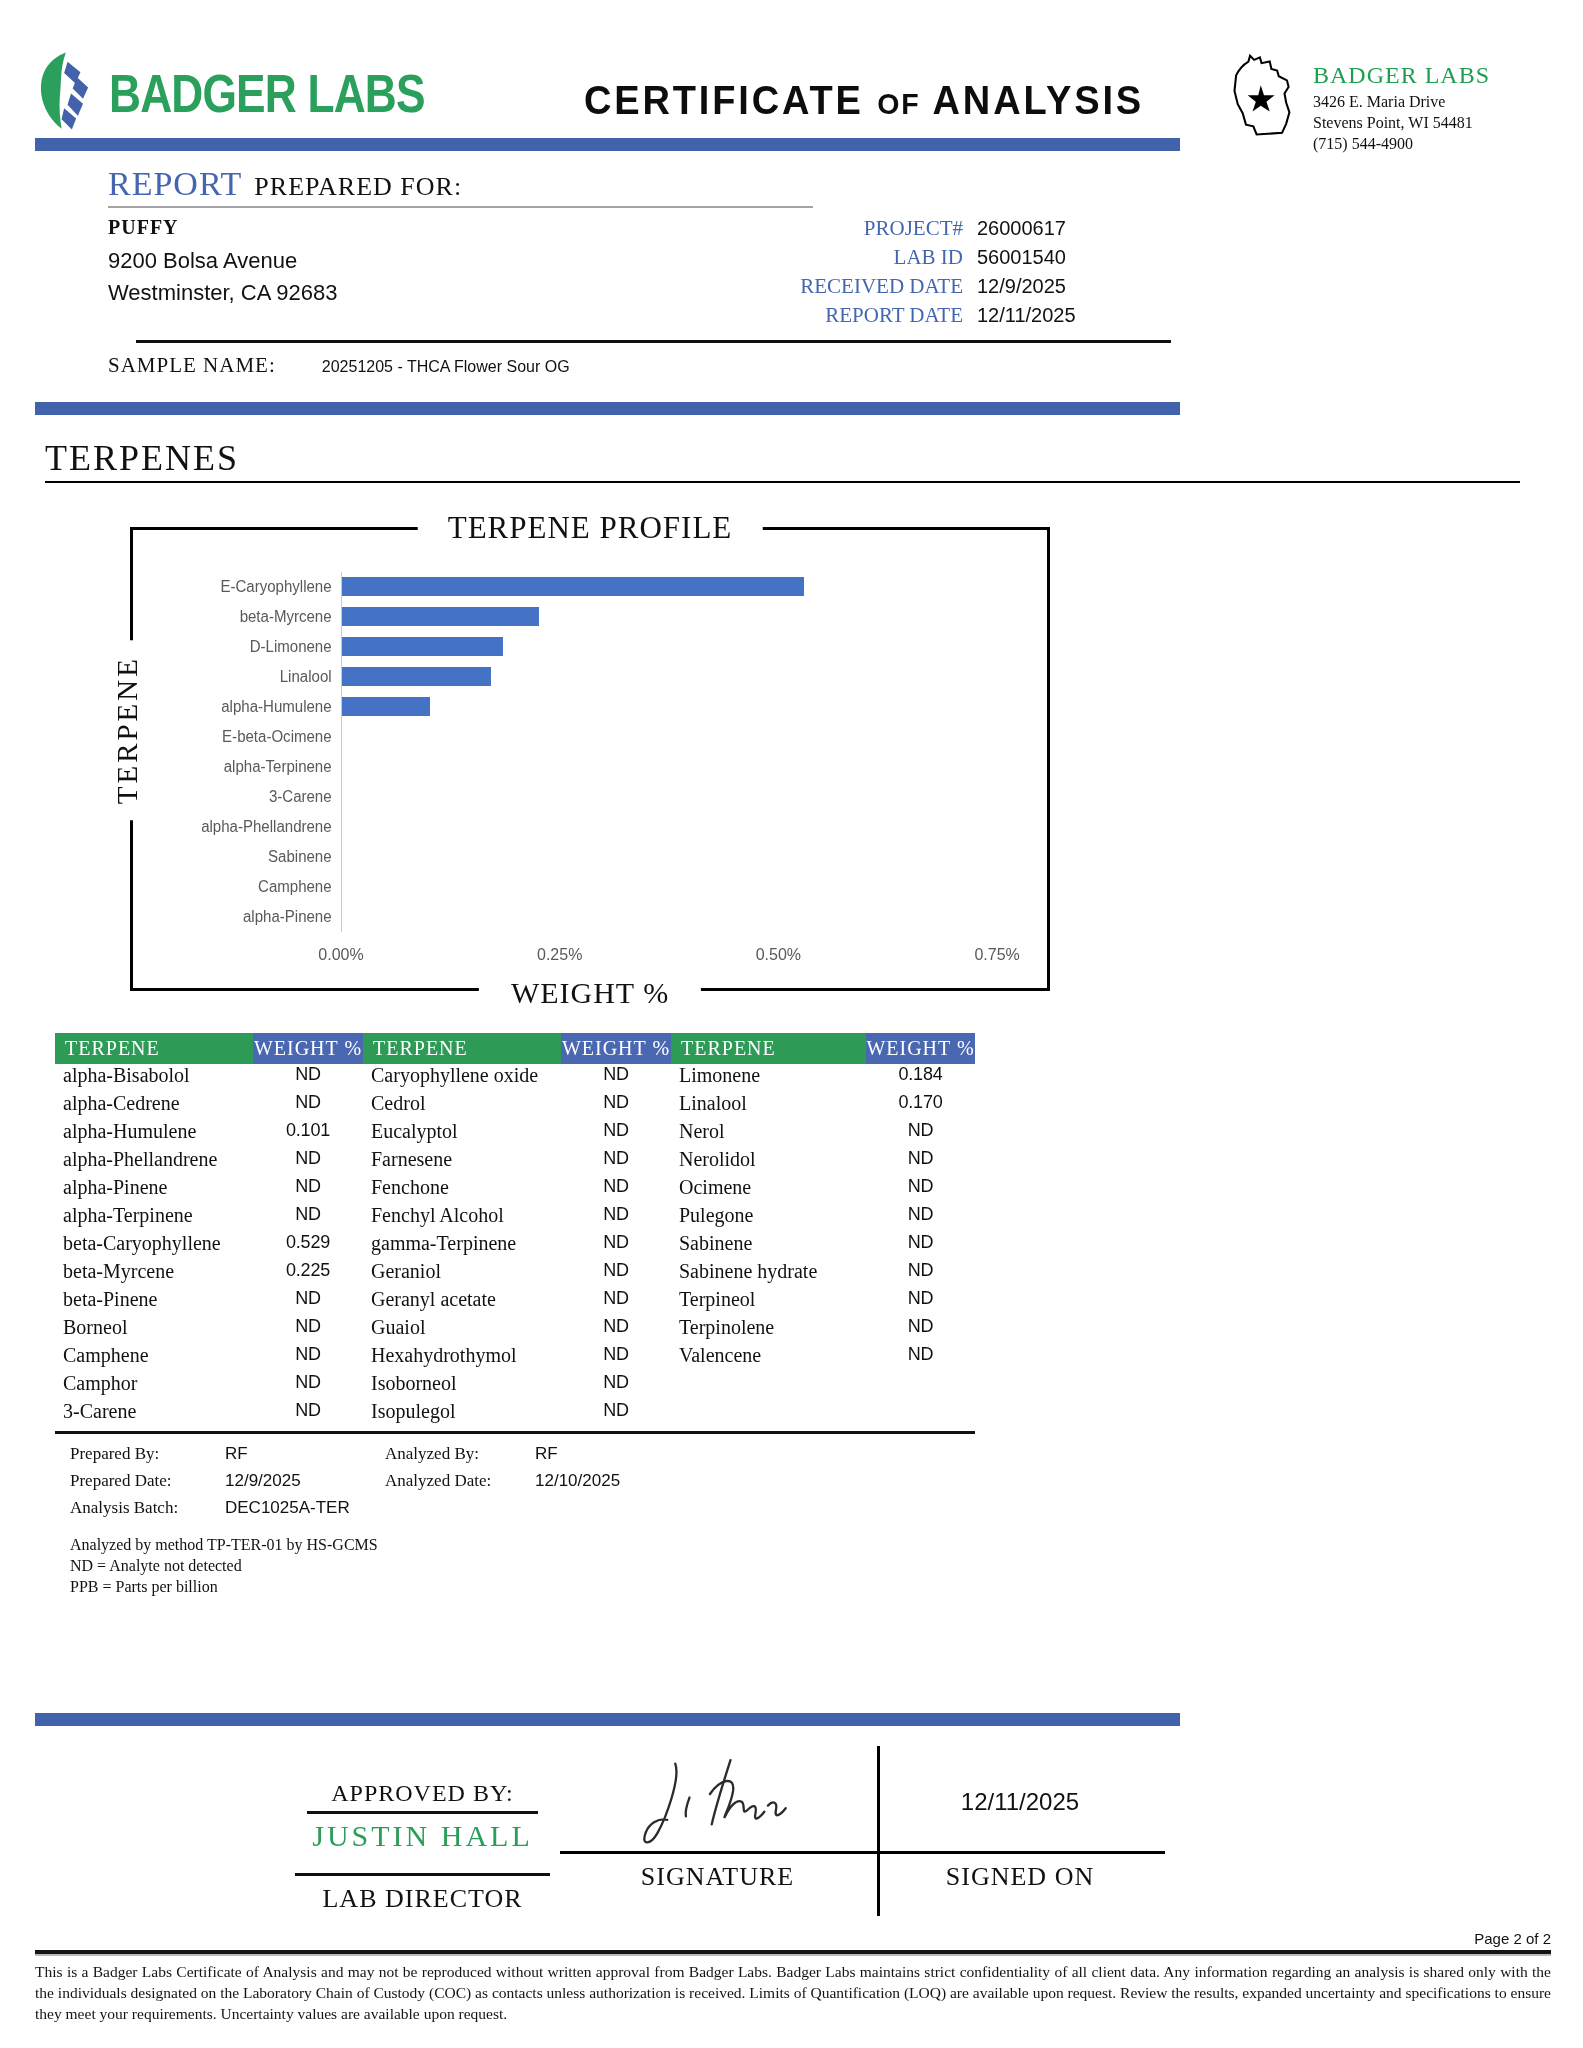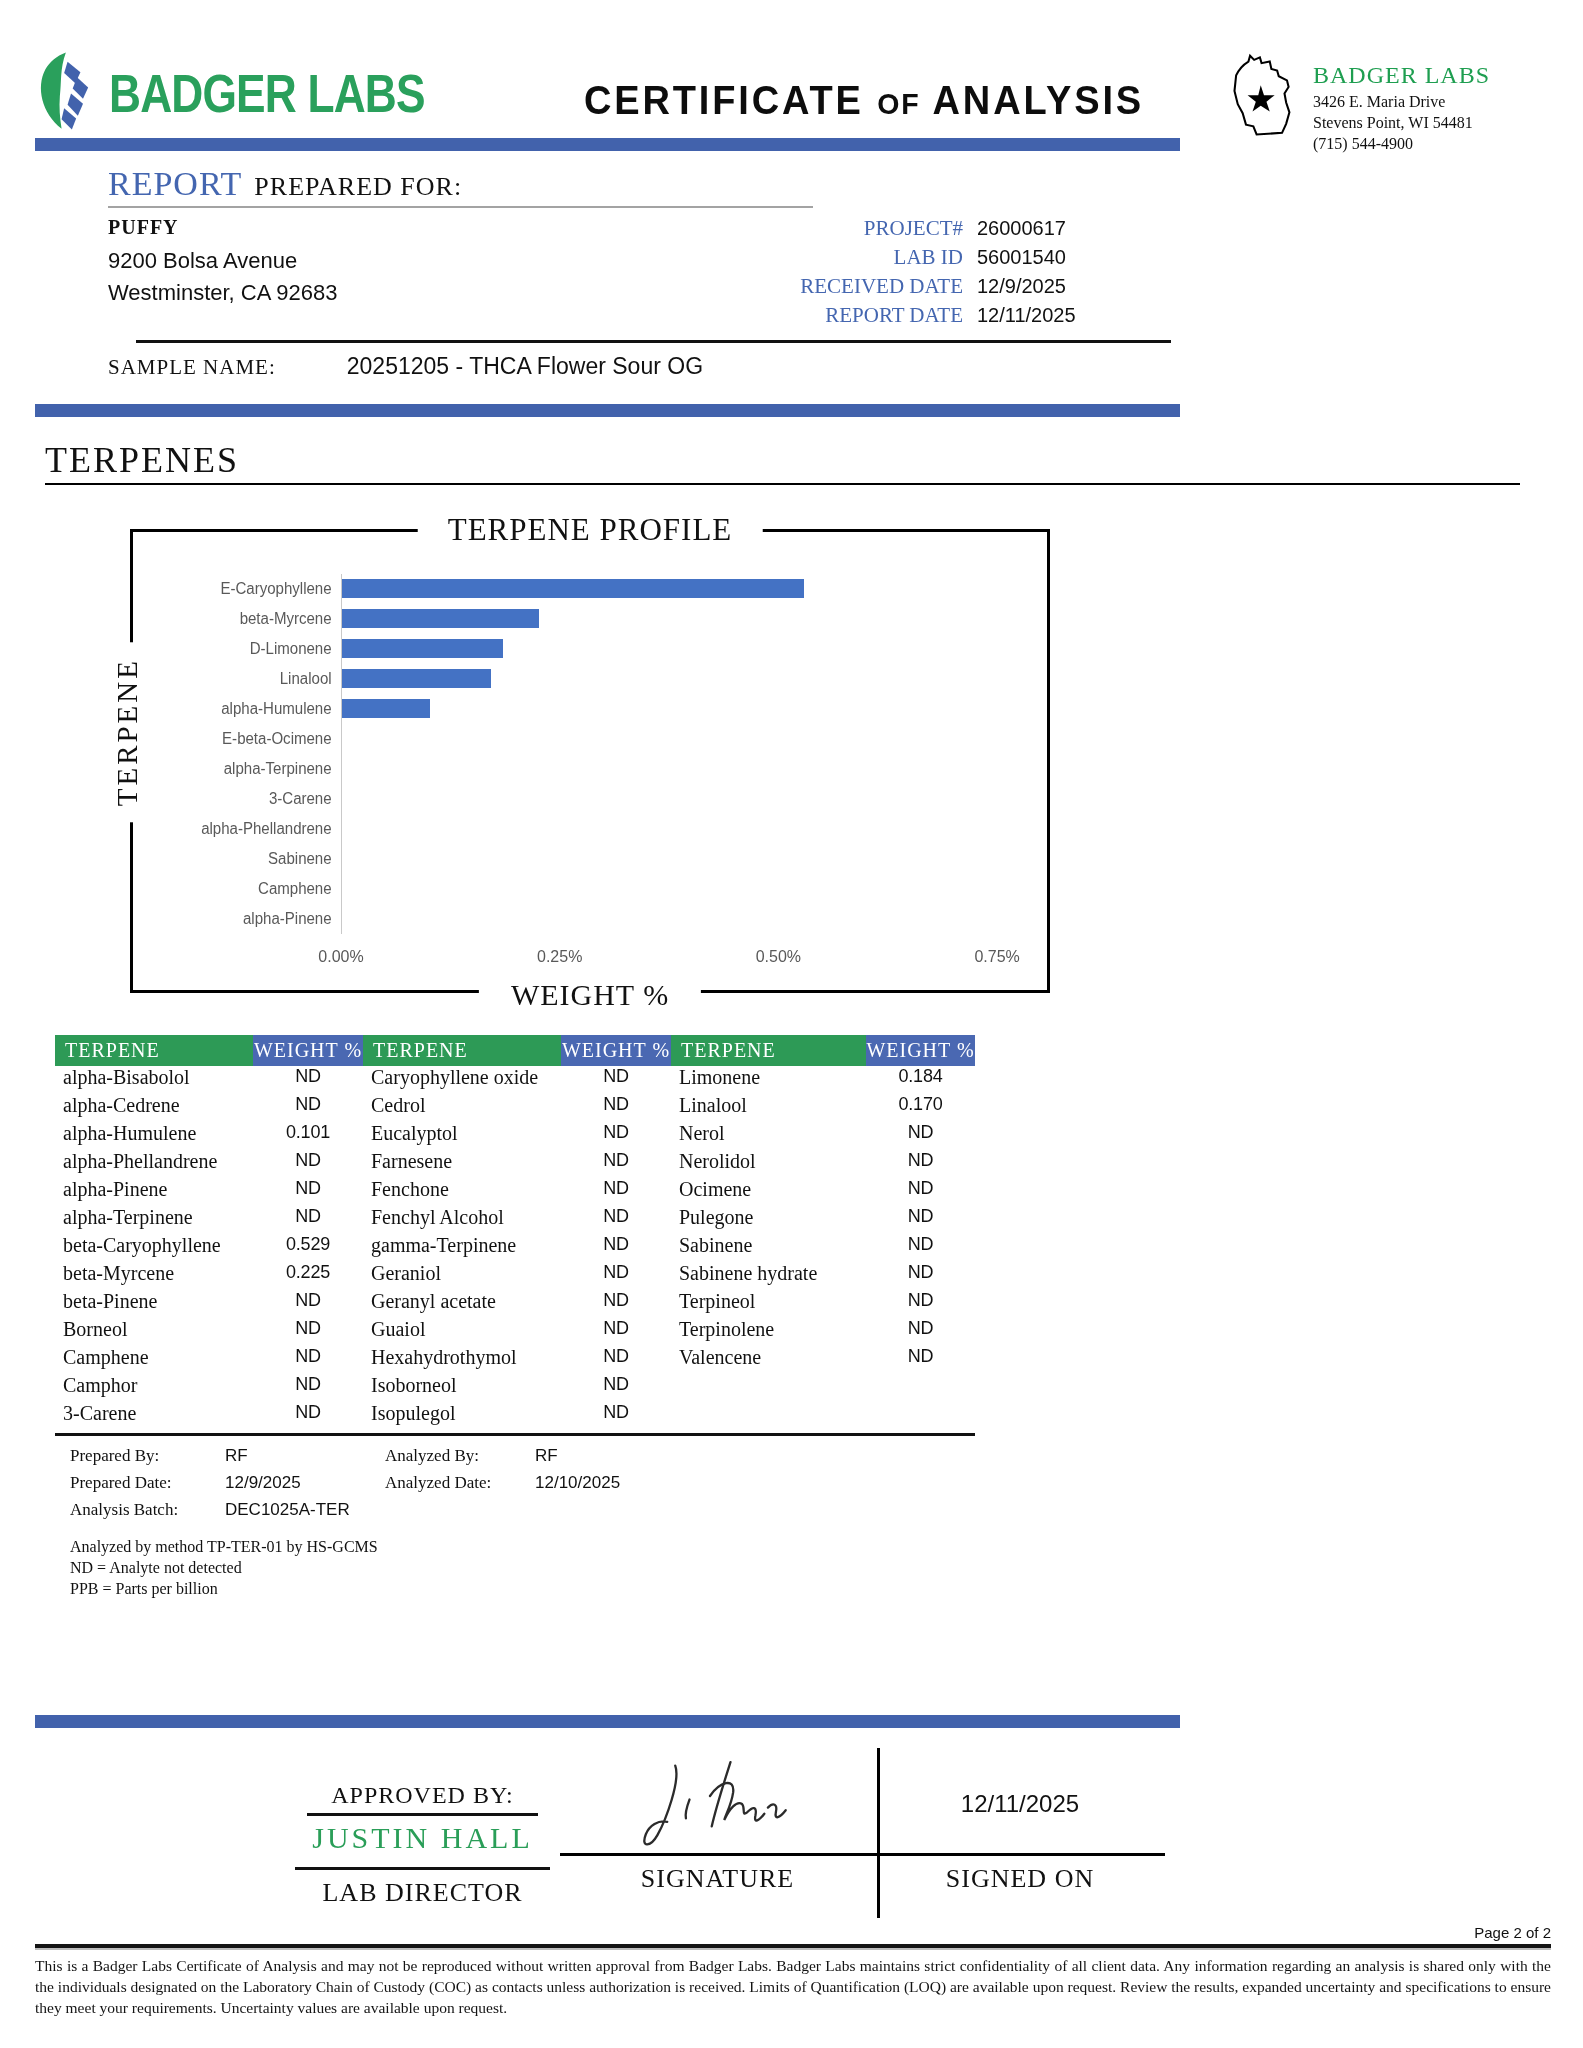--- a/index.html
+++ b/index.html
@@ -36,21 +36,21 @@
   .client-block { width:555px; }
   .client-name { font-weight:bold; font-size:20px; letter-spacing:1px; }
   .client-addr { font-size:22px; line-height:1.45; margin-top:6px; }
   .meta-block { width:505px; }
   .meta-row { display:flex; height:29px; align-items:baseline; }
   .meta-label { width:300px; text-align:right; color:#4466b0; font-size:21px; }
   .meta-value { padding-left:14px; font-size:20px; }
   .rule2 { border-top:3px solid #111; width:1035px; margin:8px 0 0 28px; }
   .sample-row { padding:10px 0 0 0; }
   .sample-label { font-size:21px; letter-spacing:1px; }
-  .sample-value { font-size:23px; margin-left:67px; }
+  .sample-value { font-size:16px; margin-left:42px; }
   .bar2 { margin-top:24px; }
 
   
   .terp-heading { margin:22px 0 0 45px; width:1475px; font-size:36px; letter-spacing:2px;
     border-bottom:2px solid #000; padding-bottom:2px; }
 
   .chart-box { margin:44px 0 0 130px; width:920px; position:relative; border:3px solid #000;
     padding:42px 28px 14px 36px; background:#fff; }
   .chart-title { position:absolute; top:-20px; left:50%; transform:translateX(-50%);
     background:#fff; padding:0 30px; font-size:31px; letter-spacing:1px; white-space:nowrap; }
@@ -88,21 +88,21 @@
   .ana-val { width:160px; font-family:"Liberation Sans", sans-serif; font-size:17px; }
   .ana-label2 { width:150px; }
   .ana-notes { margin-top:10px; font-size:16px; line-height:1.3; }
 
   
   .bar3 { margin-top:116px; }
   .approval { margin:26px 0 0 285px; display:flex; position:relative; width:880px; }
   .appr-col1 { width:275px; text-align:center; padding-top:28px; }
   .appr-by { font-size:24px; letter-spacing:1px; border-bottom:3px solid #111; padding-bottom:4px;
     margin:0 22px; }
-  .appr-name { color:#2a9e58; font-size:30px; letter-spacing:3px; padding:5px 0 12px 0;
+  .appr-name { color:#2a9e58; font-size:30px; letter-spacing:3px; padding:5px 0 20px 0;
     border-bottom:3px solid #111; margin:0 10px; }
   .appr-role { font-size:26px; letter-spacing:1px; margin-top:8px; }
   .sig-col { width:315px; }
   .sig-box { height:102px; border-bottom:3px solid #000; display:flex; align-items:flex-end;
     justify-content:center; }
   .sig-label { font-size:26px; letter-spacing:1px; text-align:center; margin-top:8px; }
   .date-col { width:290px; }
   .date-box { height:102px; border-bottom:3px solid #000; display:flex; align-items:center;
     justify-content:center; font-family:"Liberation Sans", sans-serif; font-size:24px; }
   .divider { position:absolute; left:592px; top:-6px; height:170px; width:3px; background:#000; }

